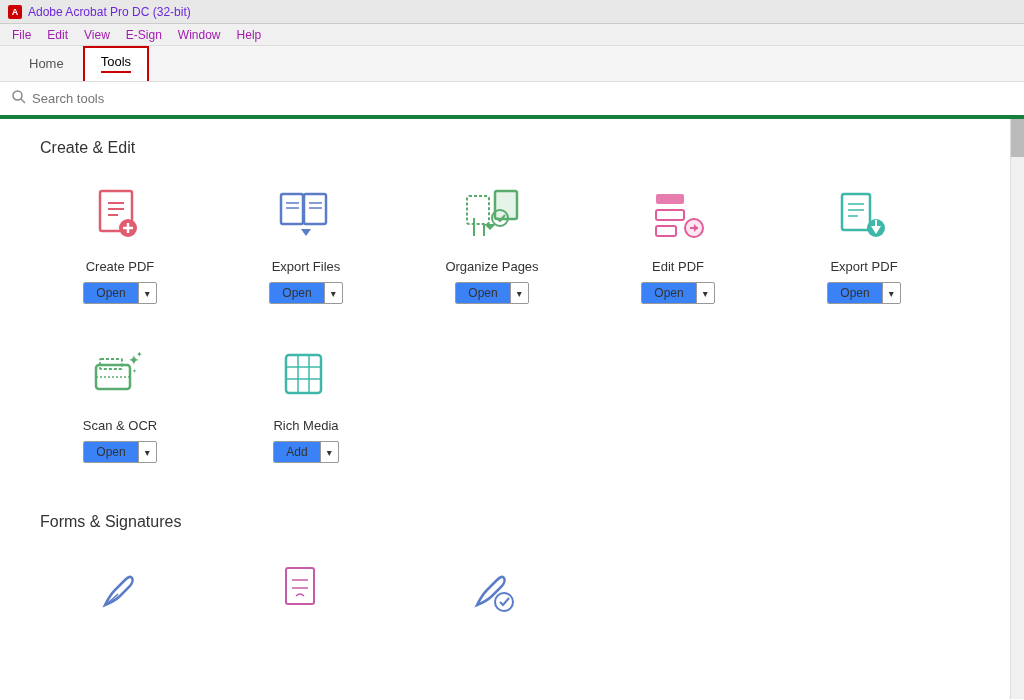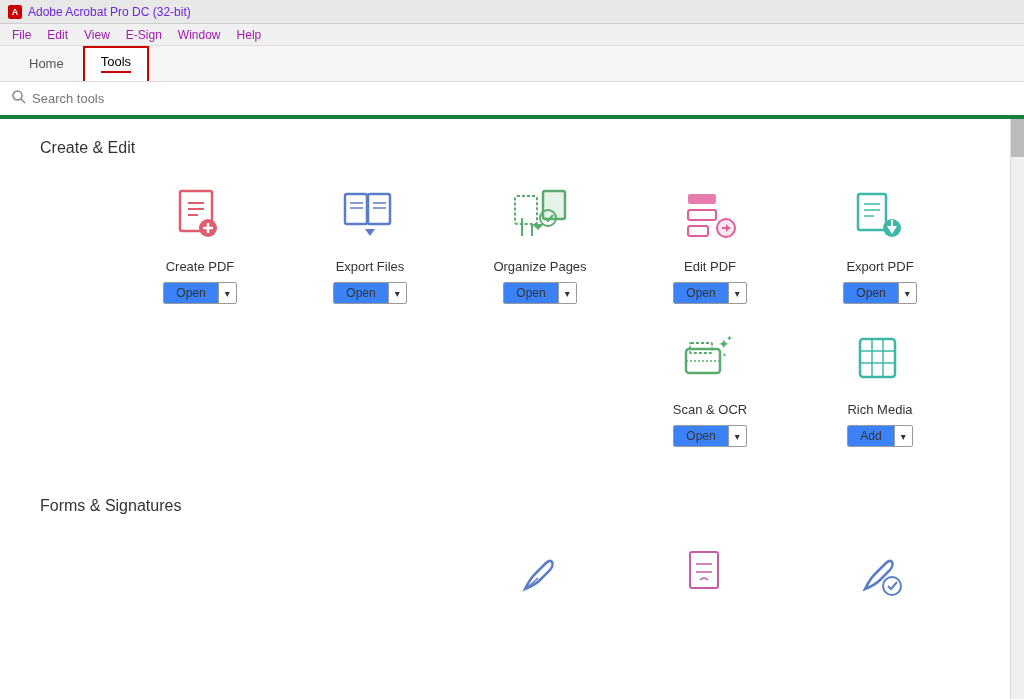--- a/index.html
+++ b/index.html
@@ -105,23 +105,22 @@
     .section-title {
       font-size: 16px;
       color: #333;
       font-weight: 400;
       margin-bottom: 24px;
     }
 
     .tools-grid {
       display: flex;
       flex-wrap: wrap;
-      gap: 0;
+      gap: 16px;
       margin-bottom: 30px;
-      justify-content: flex-end;
     }
 
     .tool-item {
       display: flex;
       flex-direction: column;
       align-items: center;
       width: 160px;
       margin-bottom: 20px;
       margin-right: 10px;
     }

